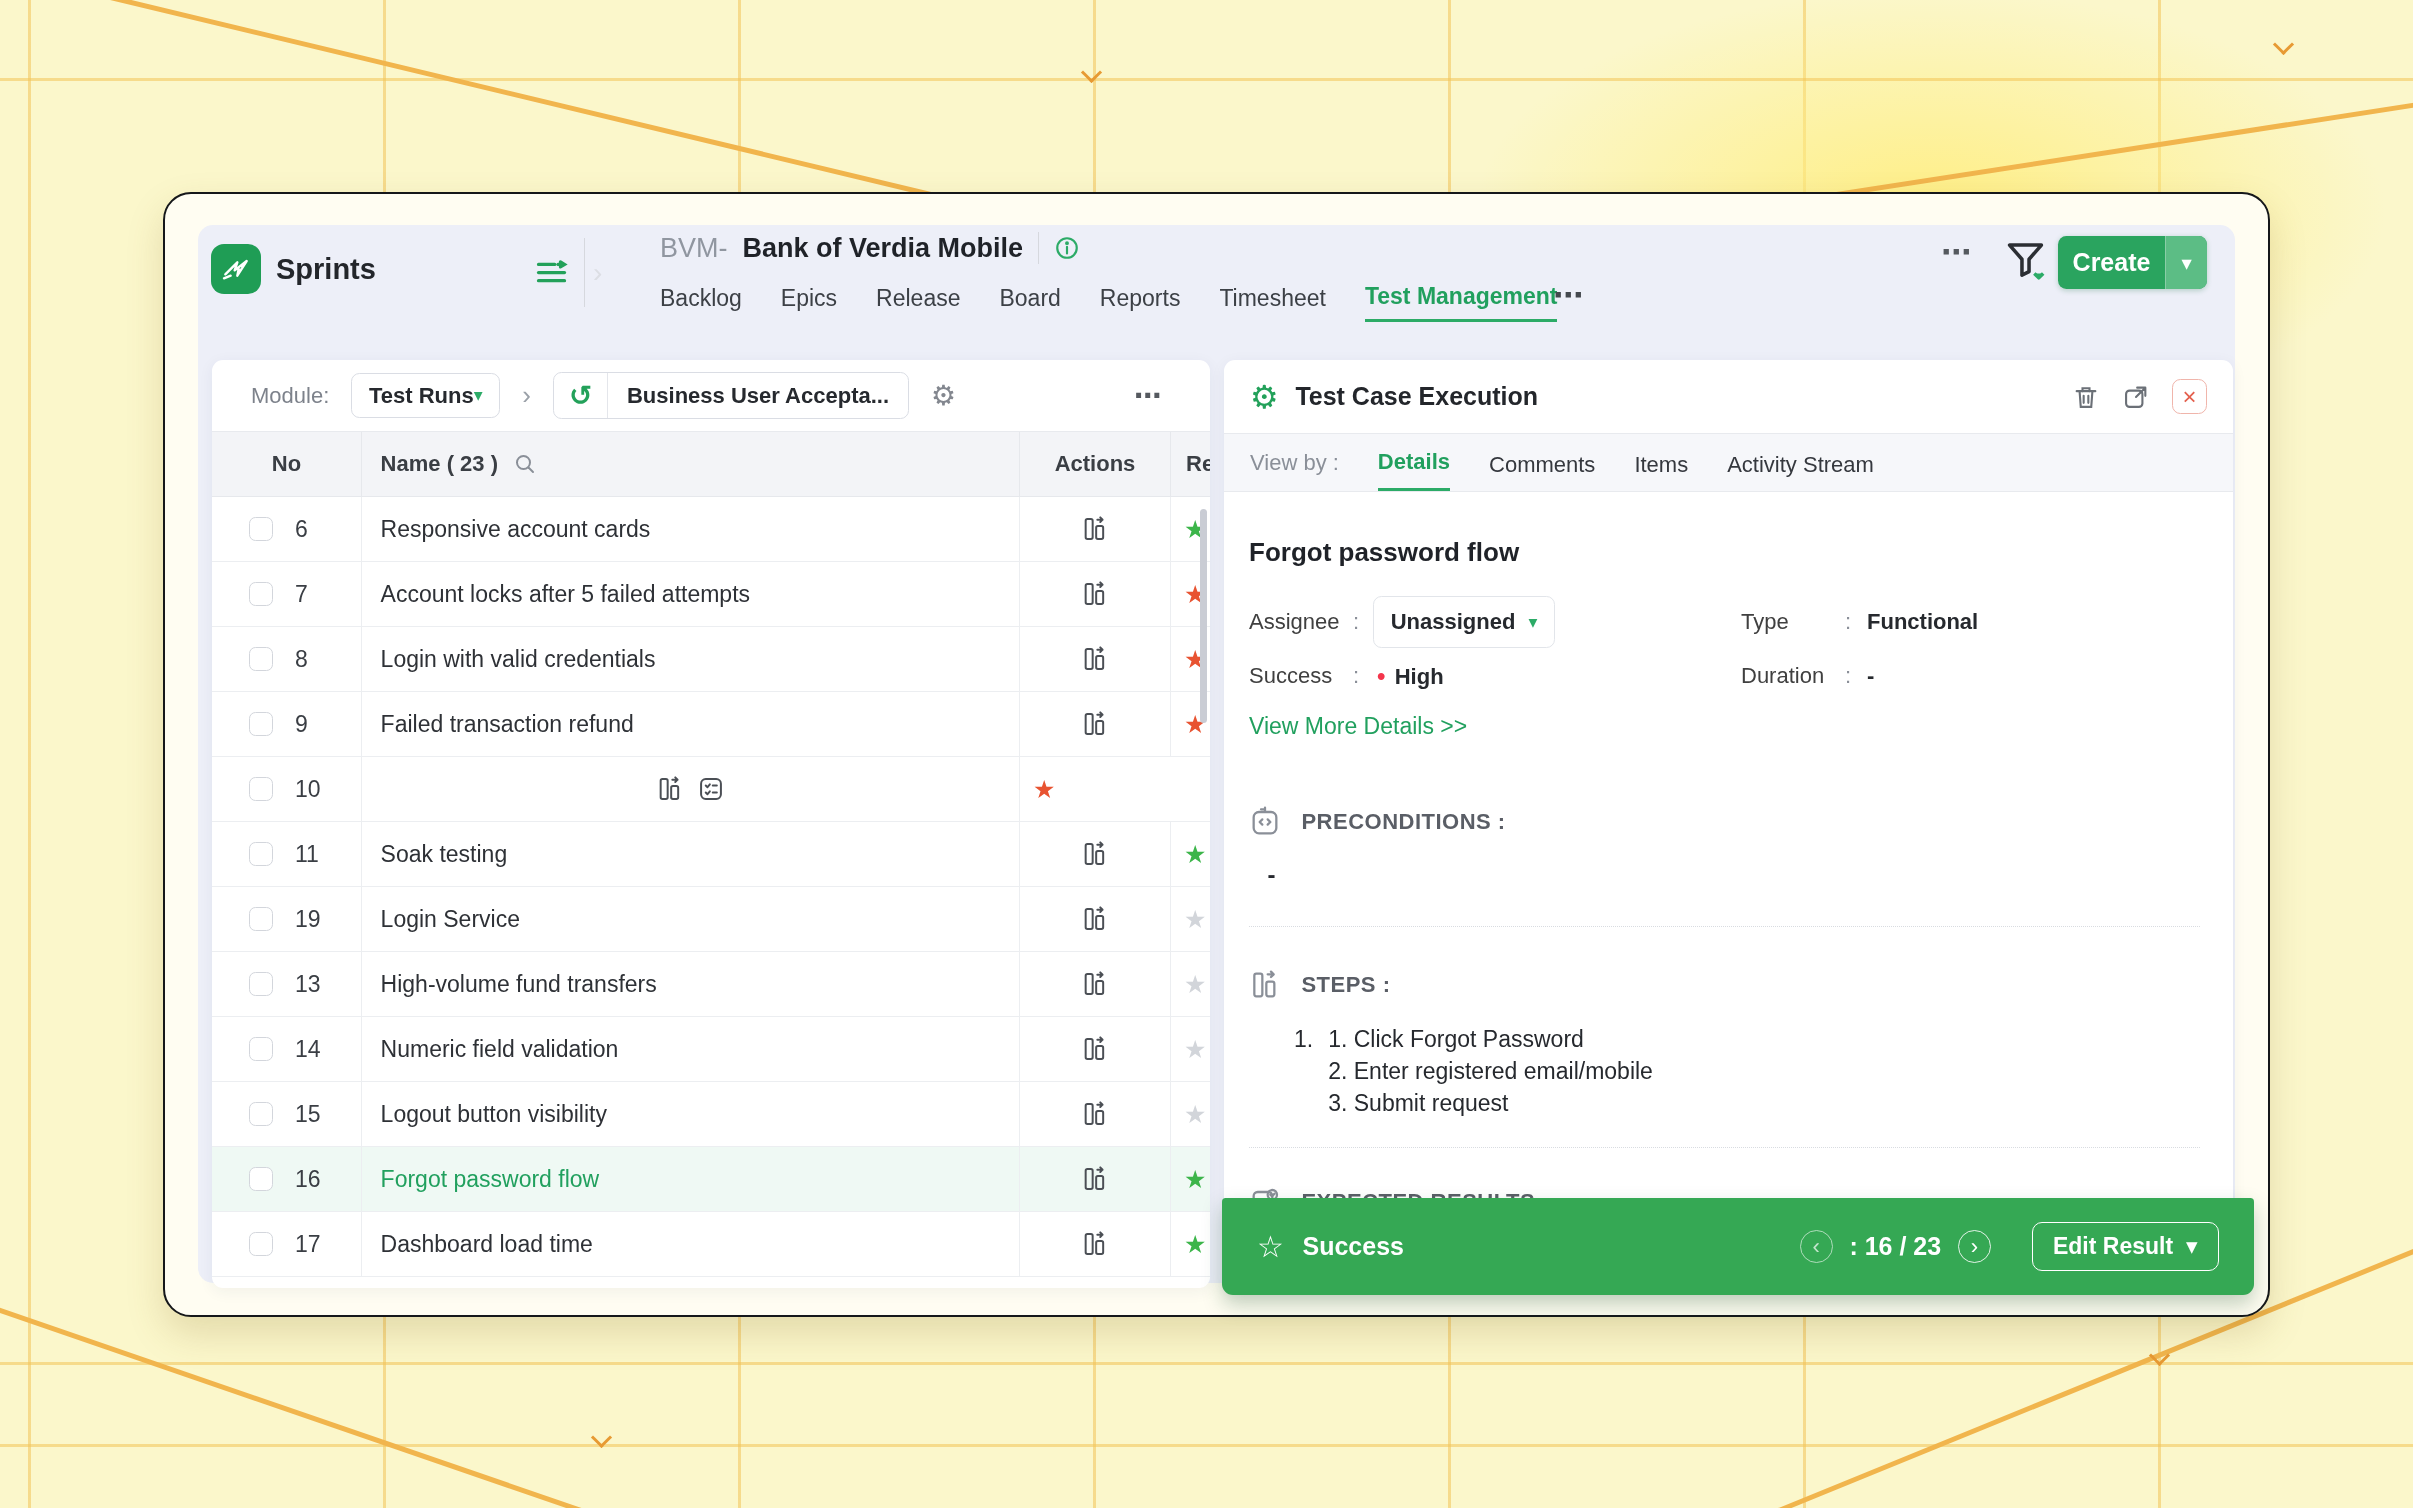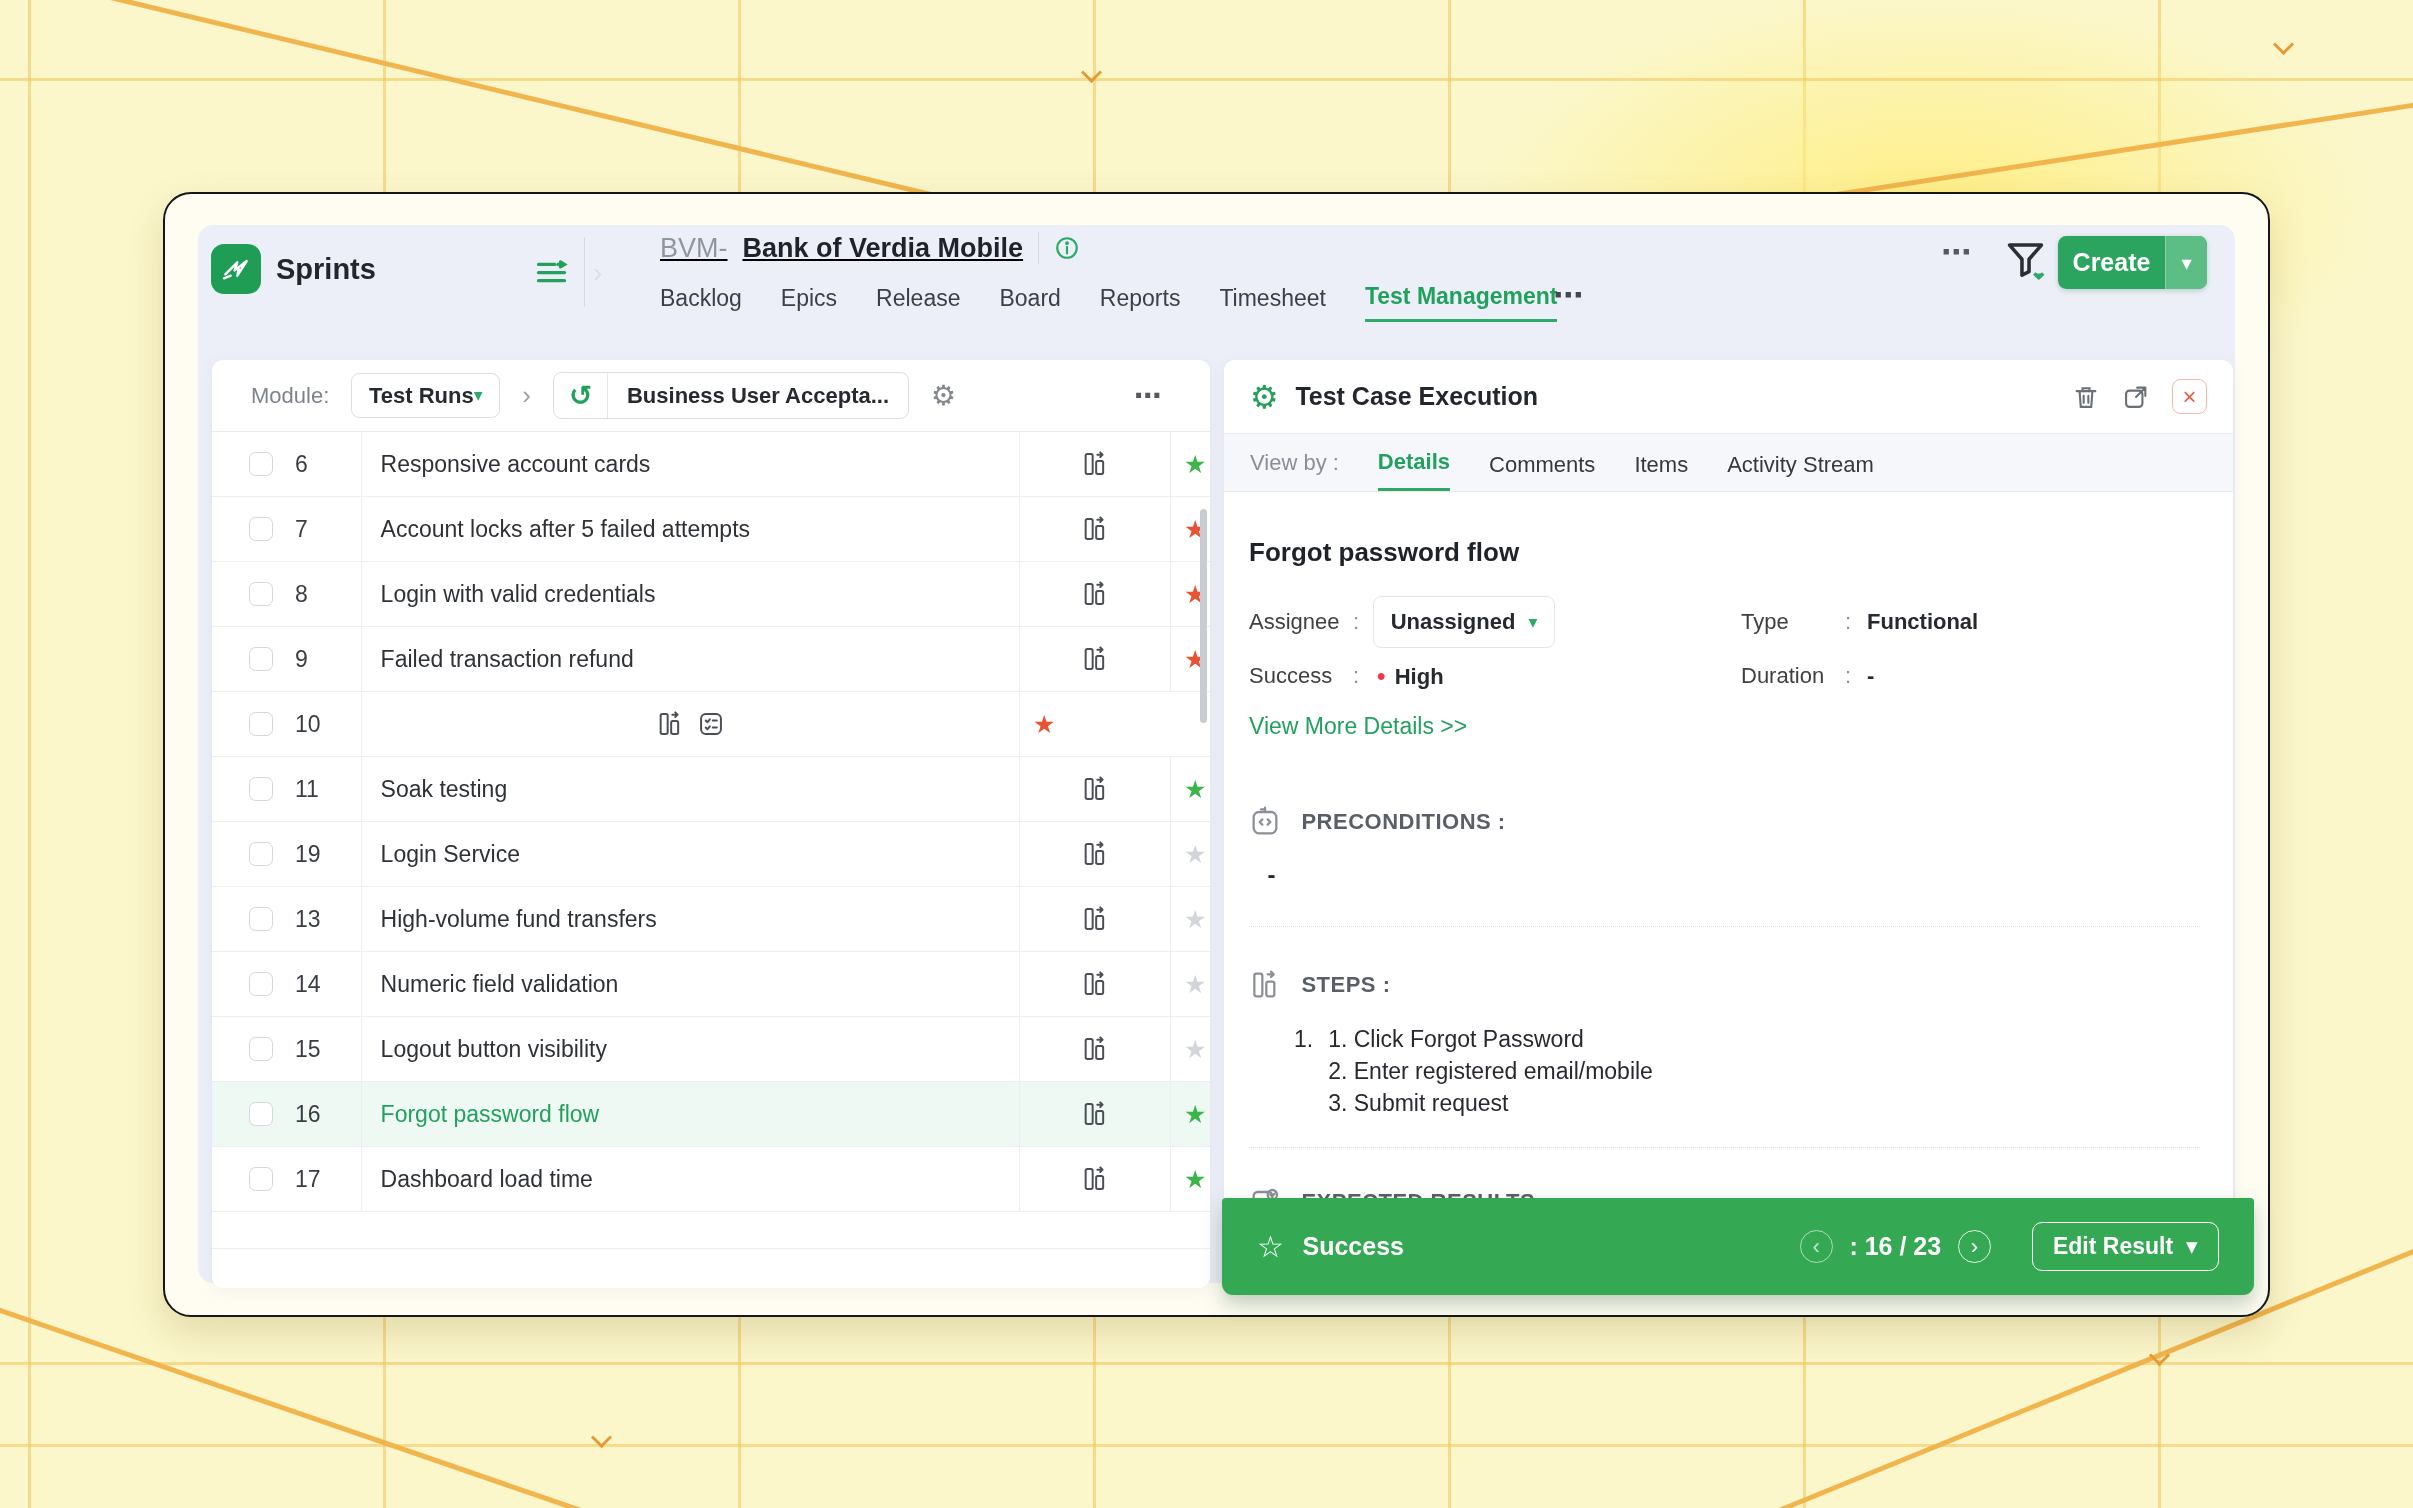--- a/index.html
+++ b/index.html
@@ -29,21 +29,21 @@
   .app { position:absolute; left:33px; right:33px; top:31px; bottom:32px;
     background:#edeff8; border-radius:15px; }
 
   
   .logo { position:absolute; left:13px; top:18.6px; width:50px; height:50px;
     background:#1f9d55; border-radius:13px; display:flex; align-items:center; justify-content:center; }
   .app-name { position:absolute; left:78px; top:28px; font-size:29px; font-weight:bold; color:#23262b; }
   .list-icon { position:absolute; left:334px; top:28px; }
   .hdr-divider { position:absolute; left:386px; top:13px; width:0.9px; height:69px; background:#d6d8de; }
   .hdr-chev { position:absolute; left:395px; top:32px; color:#dcdee4; font-size:28px; }
-  .title-row { position:absolute; left:462px; top:7.4px; display:flex; align-items:center; gap:15px;text-decoration:underline; }
+  .title-row { position:absolute; left:462px; top:7.4px; display:flex; align-items:center; gap:15px; }
   .proj-prefix { font-size:27px; color:#9096a0; font-weight:500; }
   .proj-title { font-size:27px; color:#1f2228; font-weight:bold; }
   .title-sep { width:0.9px; height:32px; background:#d6d8de; }
   .nav-tabs { position:absolute; left:462px; top:58px; display:flex; gap:39px; align-items:center; }
   .nav-tab { font-size:23px; color:#3c4046; font-weight:500; padding-bottom:9.3px; cursor:pointer; }
   .nav-tab.active { color:#21a05e; font-weight:600; border-bottom:3.7px solid #2cab67; }
   .nav-more { position:absolute; left:1355px; top:52px; font-size:30px; color:#44484e; font-weight:bold; letter-spacing:1.9px; }
   .hdr-more { position:absolute; left:1743px; top:9.3px; font-size:30px; color:#55595f; font-weight:bold; letter-spacing:1.9px; }
   .filter-btn { position:absolute; left:1806px; top:13px; }
   .create-btn { position:absolute; left:1860px; top:11px; width:149px; height:53px;
@@ -238,20 +238,34 @@
         </span>
         <span class="module-chev">›</span>
         <span class="crumb-group">
           <span class="crumb-undo">↺</span>
           <span class="crumb-text">Business User Accepta...</span>
         </span>
         <span class="gear">⚙</span>
         <span class="module-more">⋯</span>
       </div>
 
+      <div class="thead">
+        <div class="h-no">No</div>
+        <div class="h-name">
+          <span>Name ( 23 )</span>
+          <span>
+            <svg width="24" height="24" viewBox="0 0 24 24" fill="none" stroke="#8a8f98" stroke-width="2" stroke-linecap="round">
+              <circle cx="10.5" cy="10.5" r="6.5"></circle>
+                <path d="M15.5 15.5L20 20"></path>
+            </svg>
+          </span>
+        </div>
+        <div class="h-act">Actions</div>
+        <div class="h-res">Re</div>
+      </div>
 
       <div>
   <div class="trow">
     <div class="cell c-no">
       <span class="cb"></span>
       <span class="rno">6</span>
     </div>
     <div class="cell c-name">
       <span class="rname">Responsive account cards</span>
     </div>

